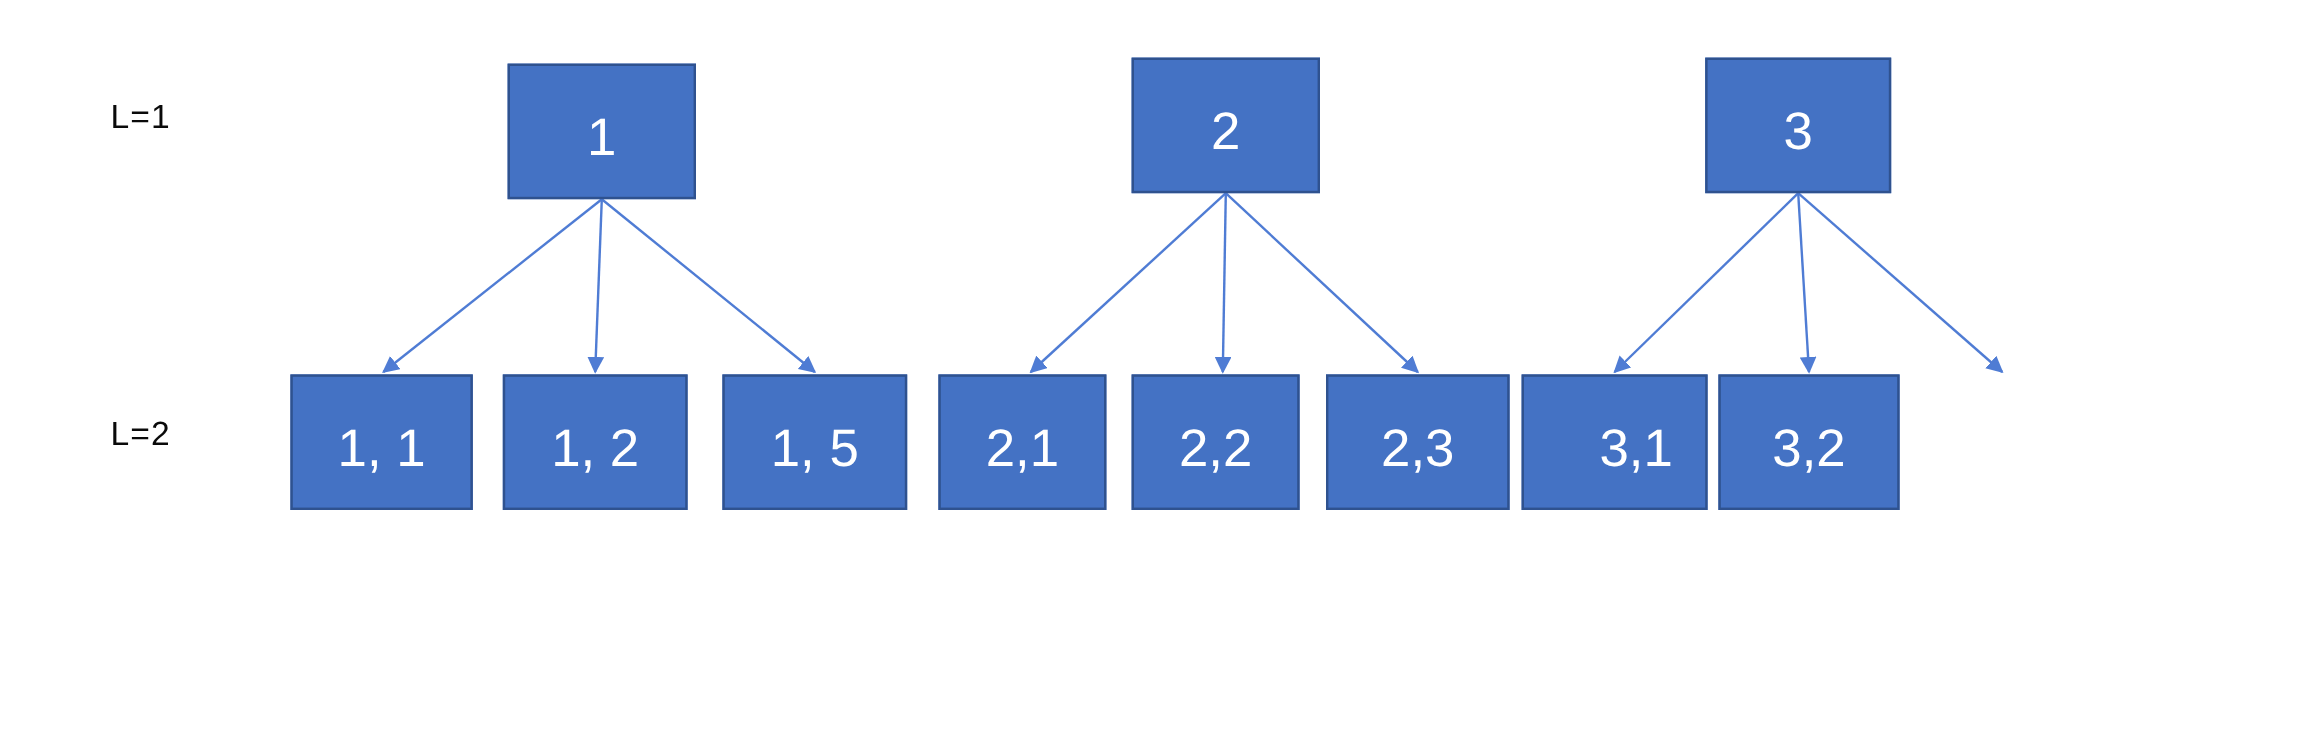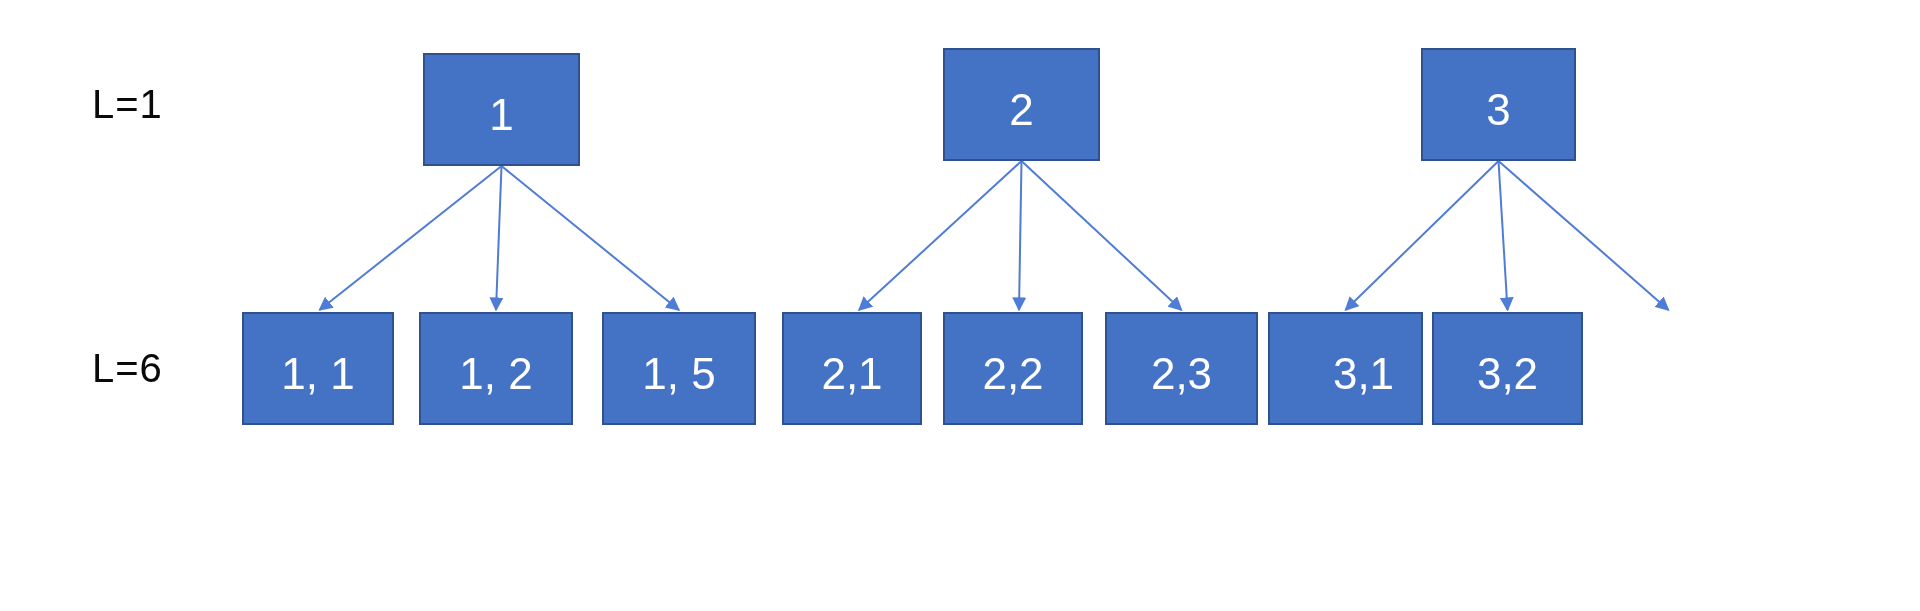--- a/index.html
+++ b/index.html
@@ -17,21 +17,21 @@
   }
   #connector-layer {
     position: absolute;
     left: 0; top: 0;
     width: 1920px;
     height: 611px;
     pointer-events: none;
   }
   .row-label {
     position: absolute;
-    font-size: 40px;
+    font-size: 28px;
     color: var(--label-text, #000000);
     letter-spacing: 1px;
     white-space: nowrap;
   }
   #label-l1 { left: 92px; top: 82px; }
   #label-l2 { left: 92px; top: 346px; }
   .node {
     position: absolute;
     box-sizing: border-box;
     background: var(--box-fill, #4472C4);
@@ -61,21 +61,21 @@
       <line x1="501.5" y1="166" x2="679" y2="310" stroke="#4F7CD4" stroke-width="2" marker-end="url(#arrowhead)"></line>
       <line x1="1021.5" y1="161" x2="859" y2="310" stroke="#4F7CD4" stroke-width="2" marker-end="url(#arrowhead)"></line>
       <line x1="1021.5" y1="161" x2="1019" y2="310" stroke="#4F7CD4" stroke-width="2" marker-end="url(#arrowhead)"></line>
       <line x1="1021.5" y1="161" x2="1181.5" y2="310" stroke="#4F7CD4" stroke-width="2" marker-end="url(#arrowhead)"></line>
       <line x1="1498.5" y1="161" x2="1345.5" y2="310" stroke="#4F7CD4" stroke-width="2" marker-end="url(#arrowhead)"></line>
       <line x1="1498.5" y1="161" x2="1507.5" y2="310" stroke="#4F7CD4" stroke-width="2" marker-end="url(#arrowhead)"></line>
       <line x1="1498.5" y1="161" x2="1668.5" y2="310" stroke="#4F7CD4" stroke-width="2" marker-end="url(#arrowhead)"></line>
     </svg>
 
   <div class="row-label" id="label-l1">L=1</div>
-  <div class="row-label" id="label-l2">L=6</div>
+  <div class="row-label" id="label-l2">L=2</div>
 
   <div class="node" style="left: 423px; top: 53px; width: 157px; height: 113px;">1</div>
   <div class="node" style="left: 943px; top: 48px; width: 157px; height: 113px;">2</div>
   <div class="node" style="left: 1421px; top: 48px; width: 155px; height: 113px;">3</div>
 
   <div class="node" style="left: 242px; top: 312px; width: 152px; height: 113px;">1, 1</div>
   <div class="node" style="left: 419px; top: 312px; width: 154px; height: 113px; text-align: center;">1, 2</div>
   <div class="node" style="left: 602px; top: 312px; width: 154px; height: 113px;">1, 5</div>
   <div class="node" style="left: 782px; top: 312px; width: 140px; height: 113px;">2,1</div>
   <div class="node" style="left: 943px; top: 312px; width: 140px; height: 113px;">2,2</div>

